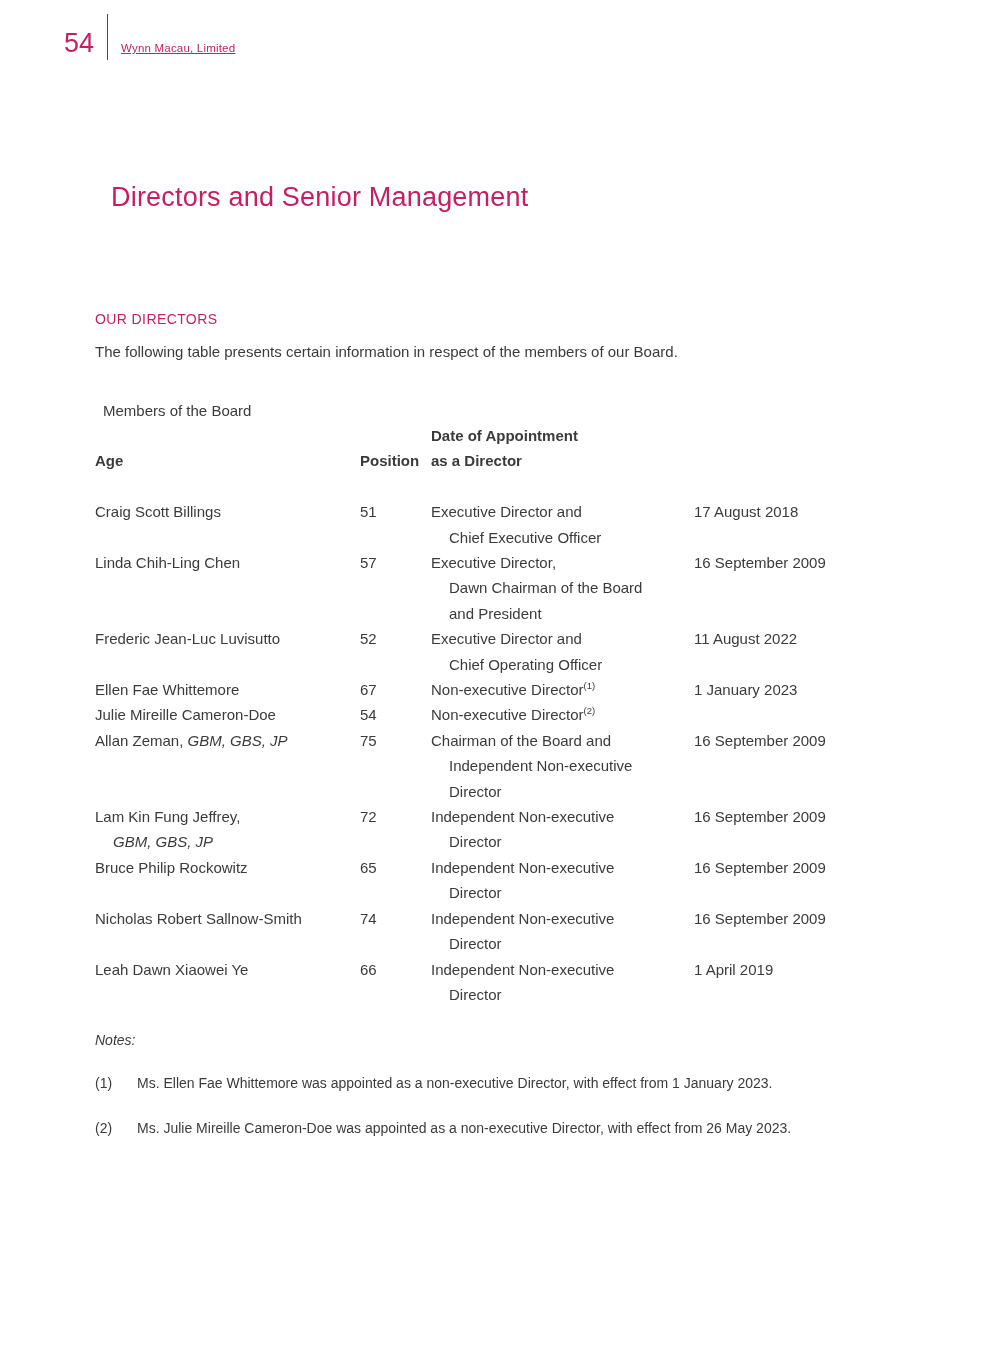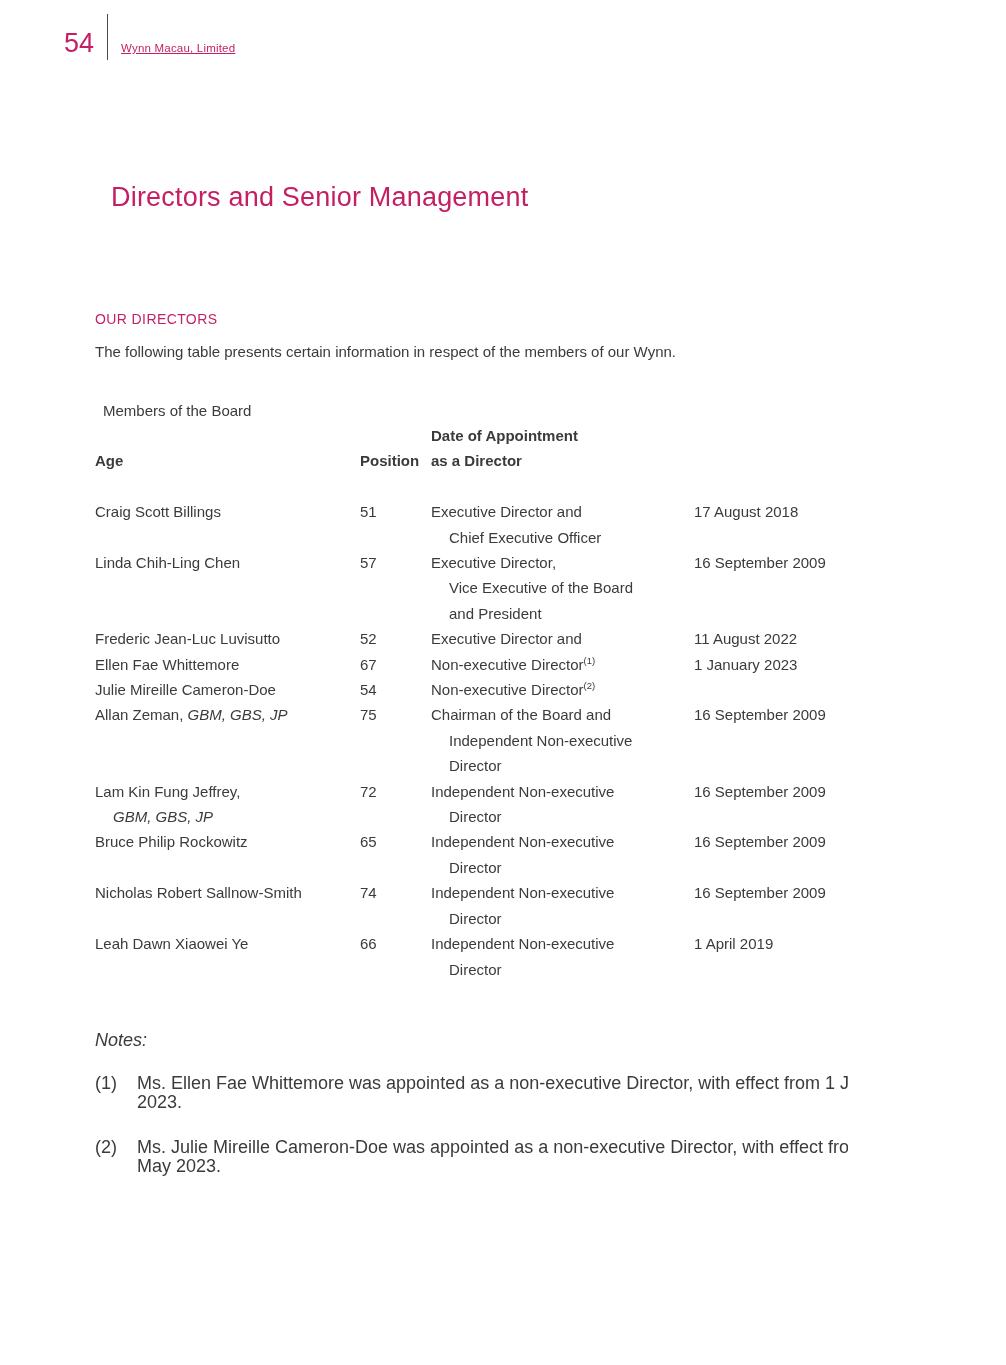--- a/index.html
+++ b/index.html
@@ -28,40 +28,40 @@
   
   .dtable { position:absolute; top:423px; left:95px; width:816px;
     font-size:15px; line-height:25.4px; }
   .thead, .trow { display:grid; grid-template-columns:265px 71px 263px 1fr; }
   .thead { align-items:end; font-weight:700; margin-bottom:25.4px; }
   .cont { padding-left:18px; }
   .it { font-style:italic; }
   sup { font-size:9.5px; line-height:0; vertical-align:6px; }
 
   
-  .notes { position:absolute; top:1031px; left:95px; width:816px; font-size:18px; line-height:19px; }
+  .notes { position:absolute; top:1031px; left:95px; width:816px; font-size:14px; line-height:19px; }
   .notes-label { font-style:italic; margin:0 0 24px 0; }
   .note { display:grid; grid-template-columns:42px 1fr; margin-bottom:26px; }
 </style>
 </head>
 <body>
 
 <div class="page">
 
   <div class="pg-header">
     <span class="pg-num">54</span>
     <span class="pg-rule"></span>
     <span class="pg-company">Wynn Macau, Limited</span>
   </div>
 
   <h1 class="doc-title">Directors and Senior Management</h1>
 
   <h2 class="sec-heading">OUR DIRECTORS</h2>
 
-  <p class="intro">The following table presents certain information in respect of the members of our Wynn.</p>
+  <p class="intro">The following table presents certain information in respect of the members of our Board.</p>
 
   <h3 class="tbl-title">Members of the Board</h3>
 
   <div class="dtable">
     <div class="thead">
       <div class="tcell">
         <span>Age</span>
       </div>
       <div class="tcell">
         <span>Position</span>
@@ -83,32 +83,33 @@
           </div>
           <div class="tcell">17 August 2018</div>
         </div>
         <div class="trow">
           <div class="tcell">
             <div><span>Linda Chih-Ling Chen</span></div>
           </div>
           <div class="tcell">57</div>
           <div class="tcell">
             <div><span>Executive Director,</span></div>
-            <div class="cont"><span>Vice Executive of the Board</span></div>
+            <div class="cont"><span>Dawn Chairman of the Board</span></div>
             <div class="cont"><span>and President</span></div>
           </div>
           <div class="tcell">16 September 2009</div>
         </div>
         <div class="trow">
           <div class="tcell">
             <div><span>Frederic Jean-Luc Luvisutto</span></div>
           </div>
           <div class="tcell">52</div>
           <div class="tcell">
             <div><span>Executive Director and</span></div>
+            <div class="cont"><span>Chief Operating Officer</span></div>
           </div>
           <div class="tcell">11 August 2022</div>
         </div>
         <div class="trow">
           <div class="tcell">
             <div><span>Ellen Fae Whittemore</span></div>
           </div>
           <div class="tcell">67</div>
           <div class="tcell">
             <div><span>Non-executive Director</span><sup>(1)</sup></div>

